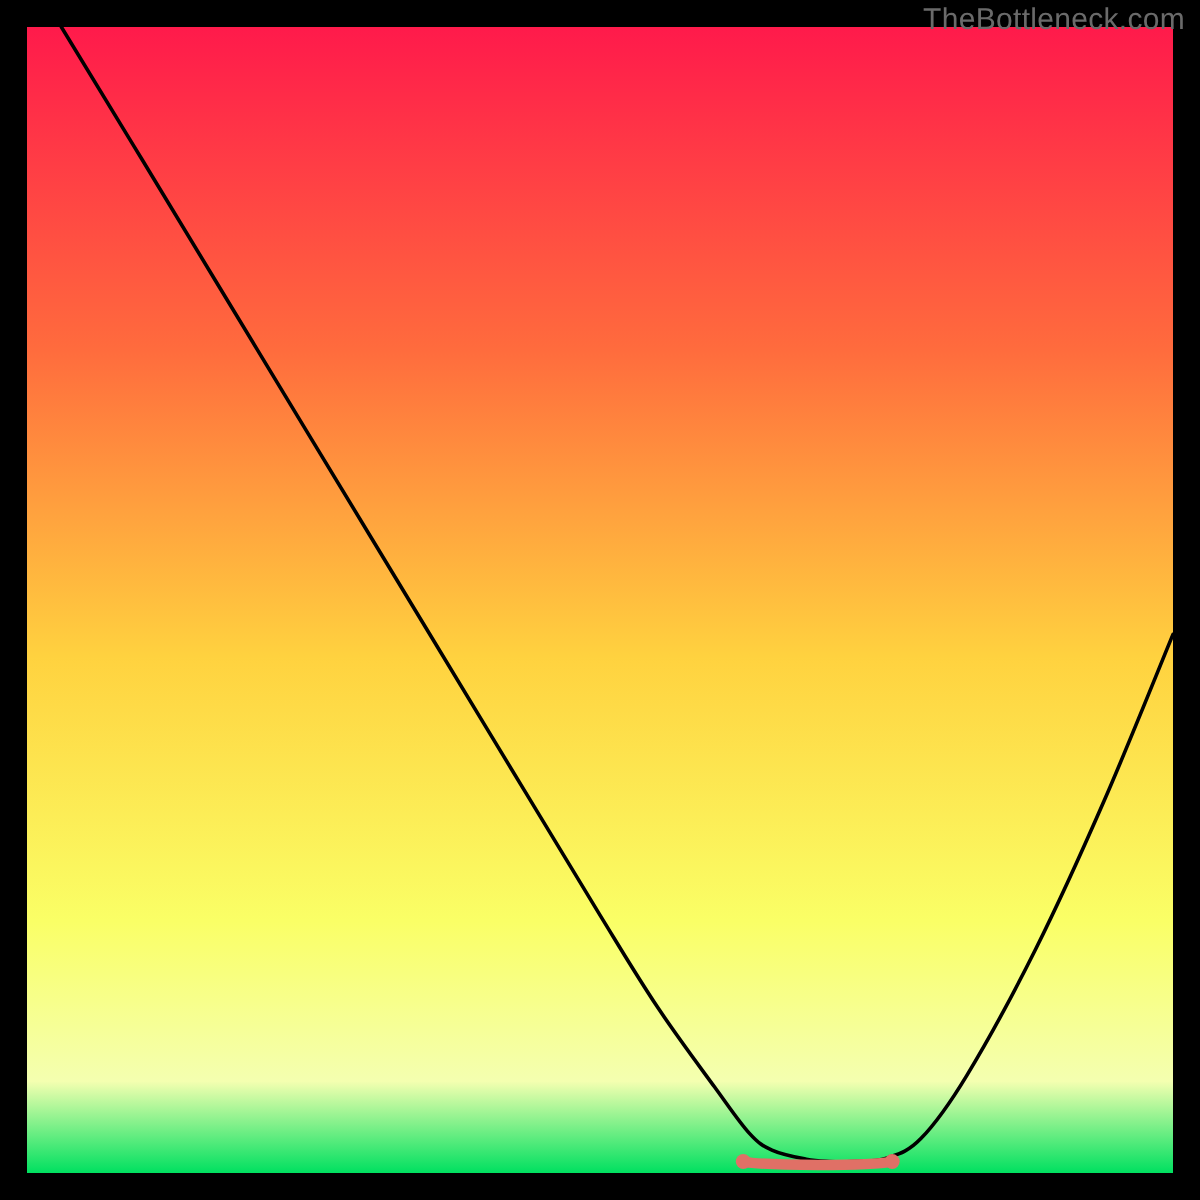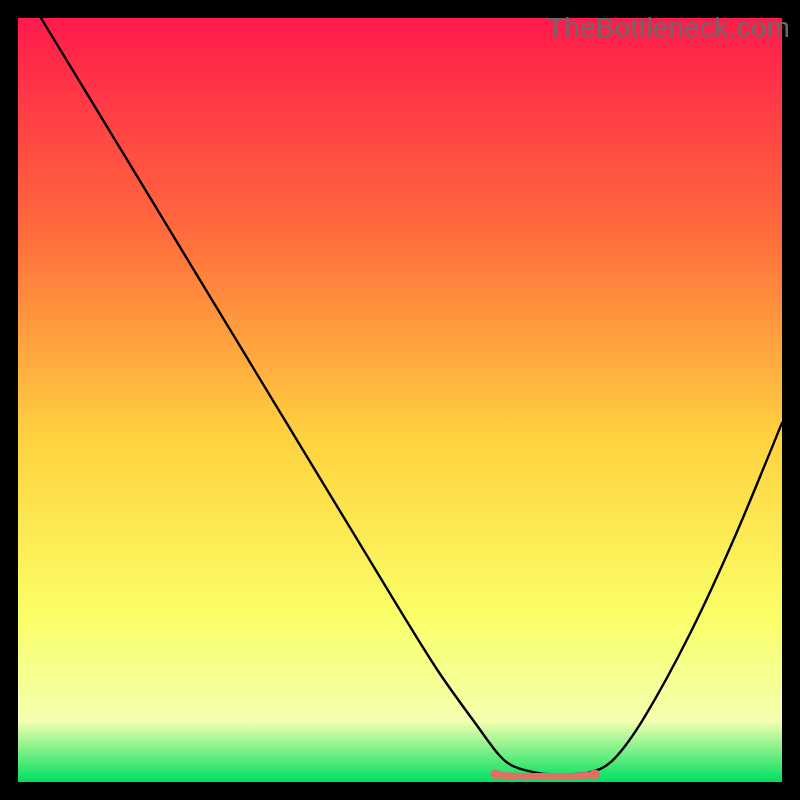--- a/index.html
+++ b/index.html
@@ -23,24 +23,23 @@
     left: 0;
     top: 0;
     width: 764px;
     height: 764px;
   }
   .watermark {
     position: absolute;
     top: 2px;
     right: 10px;
     font-family: Arial, Helvetica, sans-serif;
-    font-size: 28px;
+    font-size: 20px;
     color: #6a6a6a;
     letter-spacing: 0.2px;
-    margin-top: 10px;
   }
 </style>
 </head>
 <body>
 
 <div class="frame">
   <svg class="plot" viewBox="0 0 764 764" preserveAspectRatio="none">
     <defs>
       <linearGradient id="bg" x1="0" y1="0" x2="0" y2="1">
         <stop id="g0" offset="0%" stop-color="#ff1a4b"></stop>

